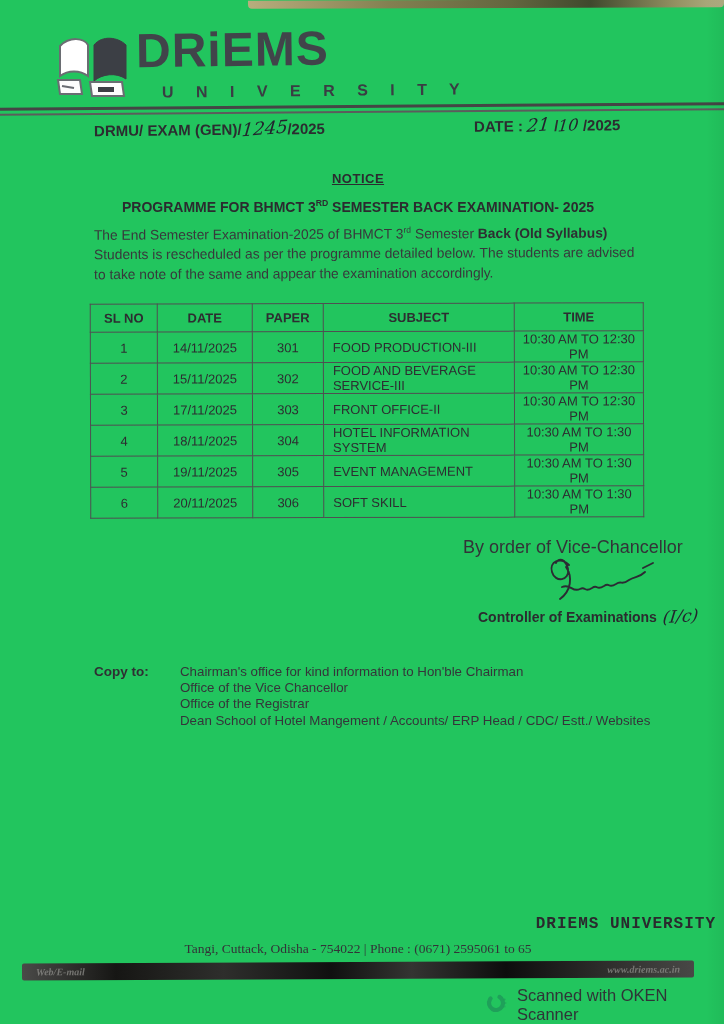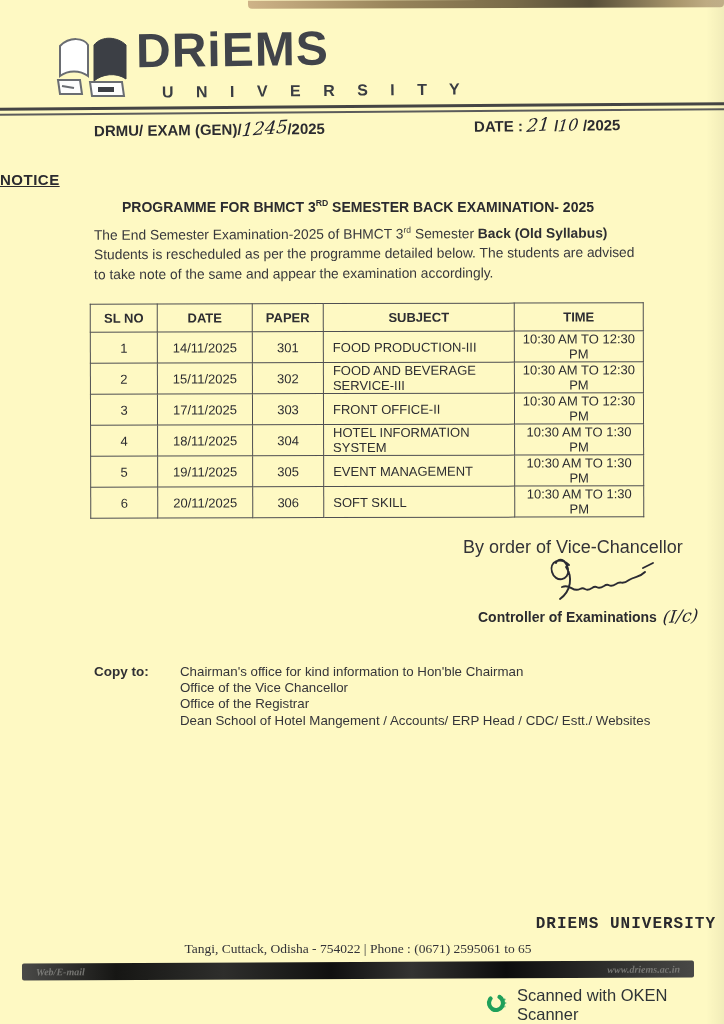--- a/index.html
+++ b/index.html
@@ -1,18 +1,18 @@
 <!DOCTYPE html>
 <html><head>
 <meta charset="utf-8">
 <style>
   html,body{margin:0;padding:0;background:#e9e9e9;}
   .page{
     position:relative;width:724px;height:1024px;margin:0 auto;
-    background:#fef9c3;overflow:hidden;
+    background:#22c55e;overflow:hidden;
     font-family:"Liberation Sans",sans-serif;color:#2e2e32;
   }
   .page::after{ 
     content:"";position:absolute;top:0;right:0;width:18px;height:100%;
     background:linear-gradient(270deg,rgba(0,0,0,0.05),rgba(0,0,0,0));pointer-events:none;
   }
   .abs{position:absolute;}
   
   .top-smudge{left:248px;top:0;width:476px;height:8px;border-radius:0 0 4px 4px;
     background:linear-gradient(90deg,#c9ab81 0%,#8d784f 30%,#6b5c3c 55%,#433b28 72%,#a08c63 90%,#c4b08a 100%);
@@ -23,21 +23,21 @@
     color:#41444a;transform:rotate(-.8deg);}
   .brand-sub{left:162px;top:82px;font-size:16px;font-weight:bold;letter-spacing:9px;color:#3a3d43;transform:rotate(-.6deg);}
   .rule-thick{left:0;top:105px;width:724px;height:3px;background:#454545;transform:rotate(-.45deg);}
   .rule-thin{left:0;top:111px;width:724px;height:2px;background:#5c5c5c;transform:rotate(-.45deg);}
   .ref-line{left:94px;top:118px;font-size:15px;font-weight:bold;color:#2c2c30;transform:rotate(-.6deg);}
   .date-line{left:474px;top:114px;font-size:15px;font-weight:bold;color:#2c2c30;transform:rotate(-.6deg);}
   .hand{font-family:"DejaVu Serif",serif;font-style:italic;display:inline-block;
     transform:skewX(-10deg) rotate(-4deg);color:#23232e;font-size:18px;font-weight:normal;}
   .hand-sm{font-size:16px;}
   
-  .notice-title{left:0;top:171px;width:716px;font-size:15px;font-weight:bold;
+  .notice-title{left:0;top:171px;width:716px;text-align:center;font-size:13px;font-weight:bold;
     letter-spacing:.5px;text-decoration:underline;color:#2b2b2f;}
   .prog-heading{left:0;top:198px;width:716px;text-align:center;font-size:14px;font-weight:bold;color:#2b2b2f;}
   sup{vertical-align:super;font-size:62%;}
   .para{left:94px;top:224px;width:554px;font-size:13.8px;line-height:1.43;color:#38383c;transform:rotate(-.25deg);}
   .para b{color:#2e2e32;}
   
   .sched{left:90px;top:303px;transform:rotate(-.15deg);border-collapse:collapse;}
   .sched th,.sched td{border:1.6px solid #4f4f52;font-size:13px;color:#2d2d31;
     text-align:center;vertical-align:middle;padding:0 4px;}
   .sched th{font-weight:bold;height:27px;}

